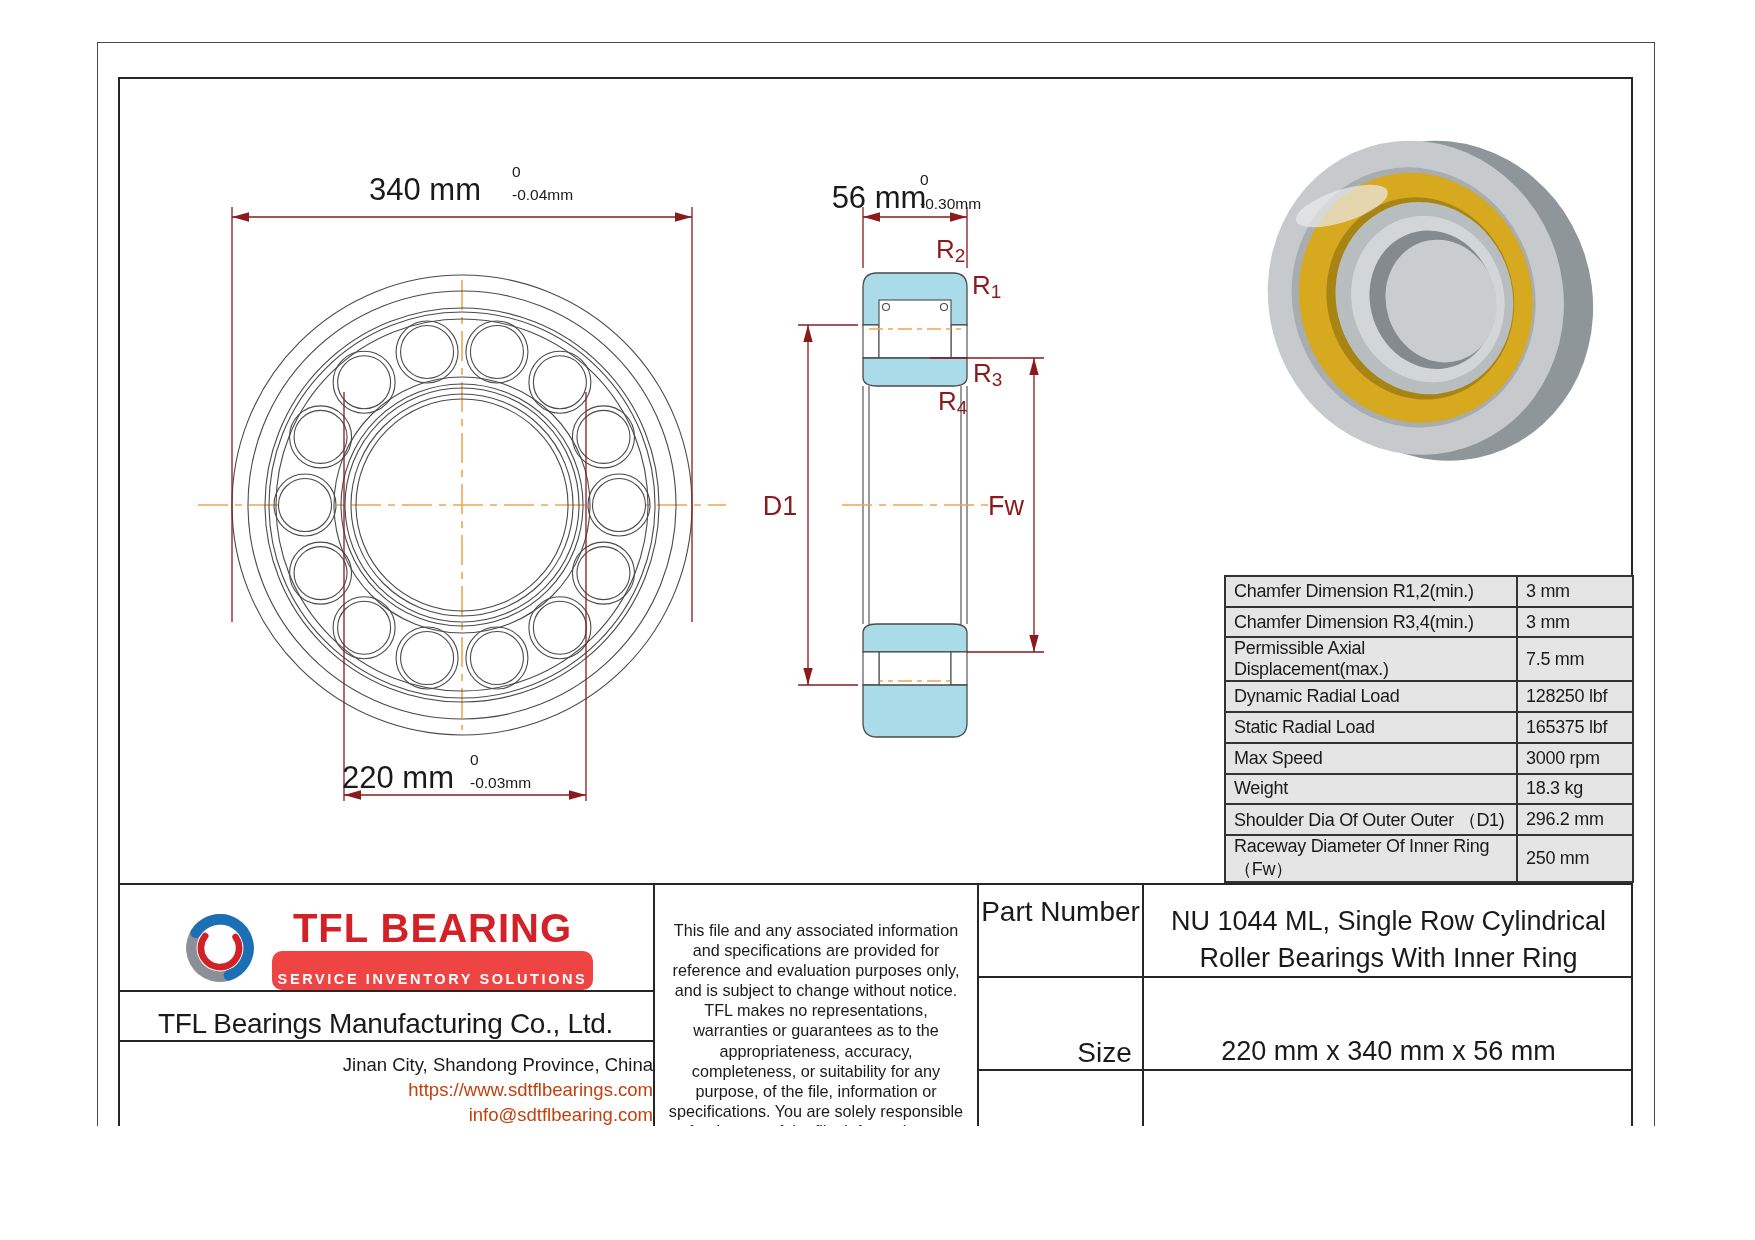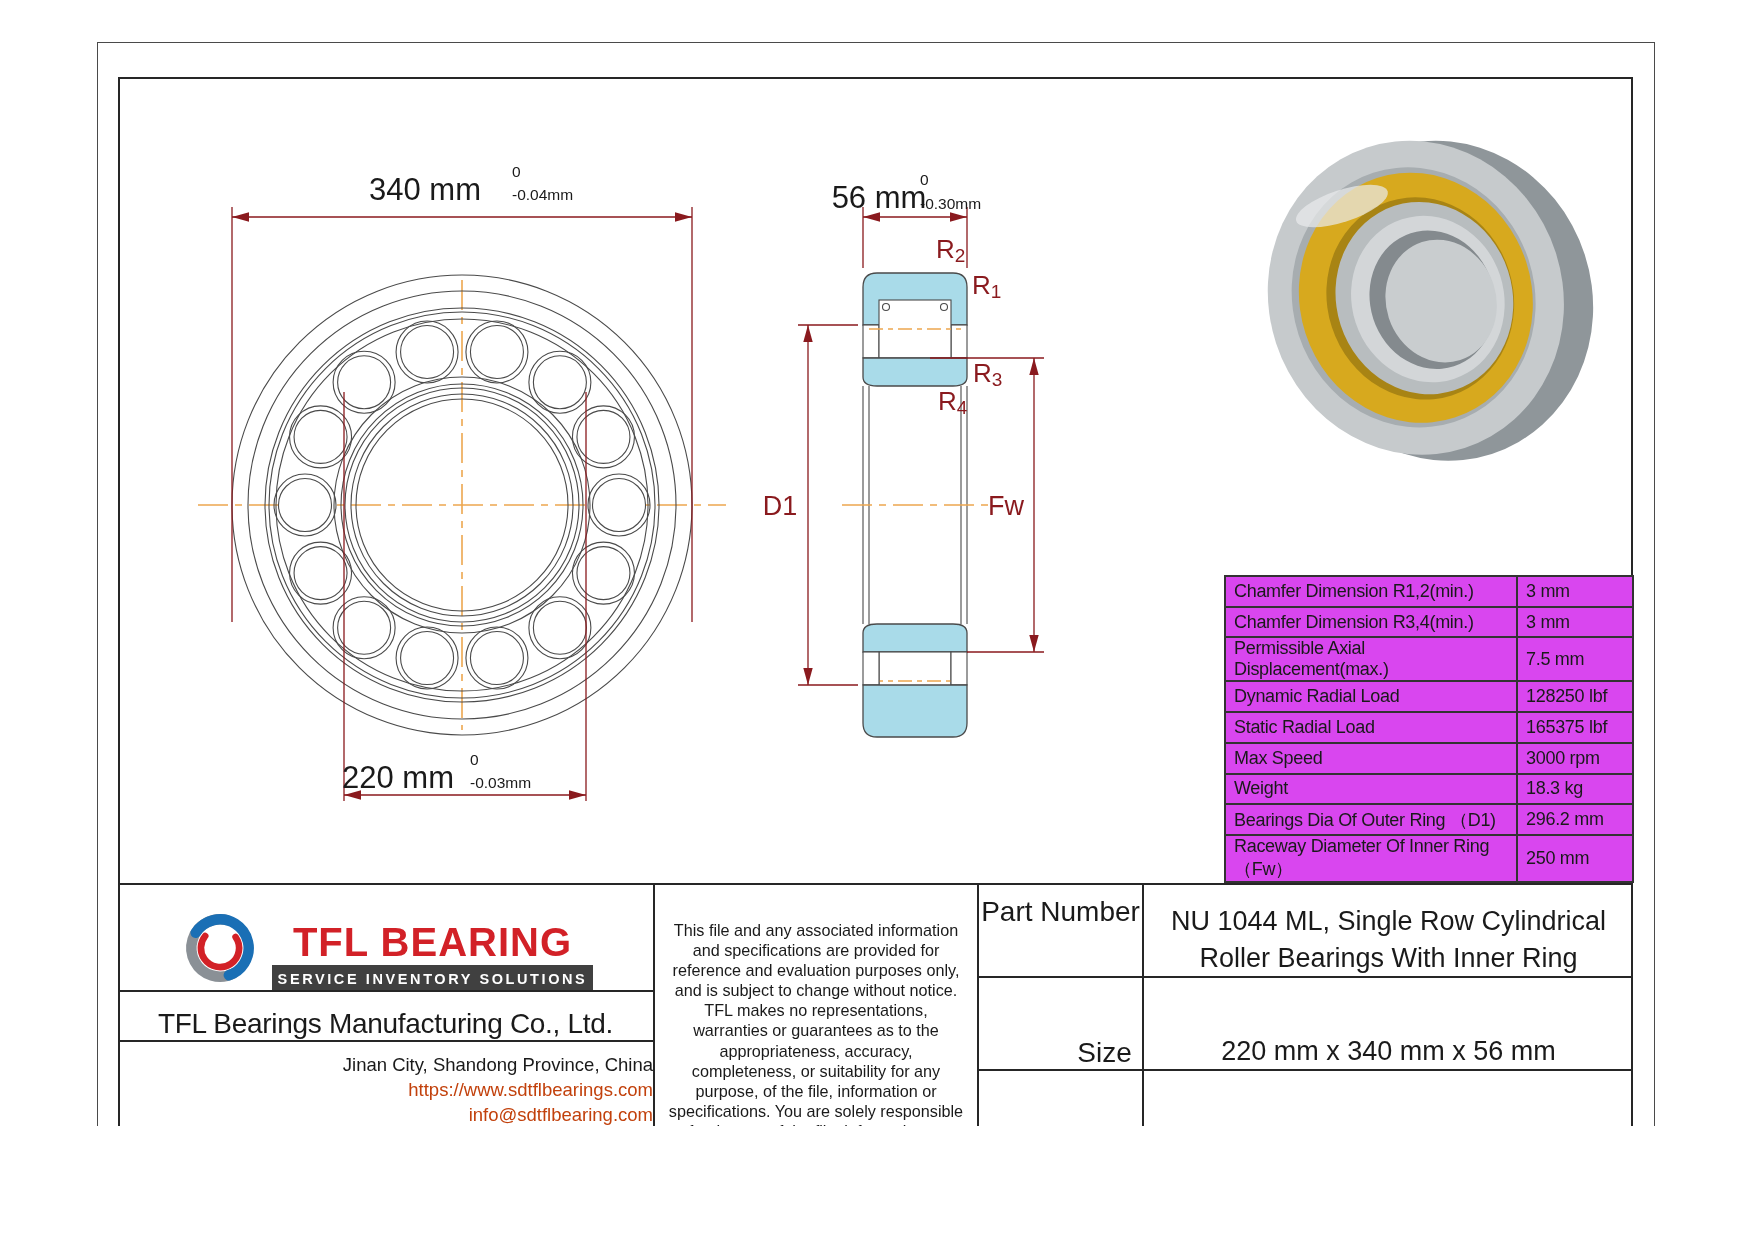--- a/index.html
+++ b/index.html
@@ -5,43 +5,43 @@
   html,body{margin:0;padding:0;background:#fff;}
   .page{position:relative;width:1755px;height:1126px;background:#ffffff;
         font-family:"Liberation Sans", sans-serif;color:#1a1a1a;overflow:hidden;}
   .abs{position:absolute;box-sizing:border-box;}
   .outer-border{left:97px;top:42px;width:1558px;height:1146px;border:1px solid #4a4a4a;}
   .inner-frame{left:118px;top:77px;width:1515px;height:1084px;border:2px solid #262626;}
   svg text{font-family:"Liberation Sans", sans-serif;}
 
   
   .spec-table{left:1224px;top:575px;width:410px;height:308px;border:2px solid #333;
-              display:flex;flex-direction:column;background:#d946ef;}
+              display:flex;flex-direction:column;background:#e5e5e5;}
   .spec-row{flex:1;display:flex;border-bottom:2px solid #333;}
   .spec-row:last-child{border-bottom:none;}
   .spec-label{flex:1;display:flex;align-items:center;padding-left:8px;font-size:18px;letter-spacing:-0.3px;}
   .spec-value{width:106px;border-left:2px solid #333;display:flex;align-items:center;padding-left:8px;font-size:18px;letter-spacing:-0.3px;}
 
   
   .line{background:#262626;}
 
   .cell{display:flex;align-items:flex-end;justify-content:center;text-align:center;}
   .company-name{font-size:28px;letter-spacing:-0.3px;}
   .address-cell{flex-direction:column;font-size:18.5px;line-height:25px;}
   .lnk{color:#c2410c;text-decoration:none;}
   .disclaimer{font-size:16.2px;line-height:1.24;padding:0 12px;}
   .fld-label{font-size:28px;}
   .fld-value{font-size:27px;line-height:1.35;padding:0 18px;}
 
   
   .logo-cell{gap:10px;}
   .logo-text-block{display:inline-block;text-align:center;}
   .brand-wordmark{color:#d22127;font-size:40px;font-weight:bold;letter-spacing:1px;line-height:1.05;}
-  .logo-tagline{display:block;background:#404040;color:#fff;font-size:14.5px;font-weight:bold;
-                letter-spacing:2.6px;padding:6px 6px 3px;margin-top:2px;}
+  .logo-tagline{display:block;background:#ef4444;color:#fff;font-size:14.5px;font-weight:bold;
+                letter-spacing:2.6px;padding:20px 6px 3px;margin-top:2px;border-radius:10px;}
 </style>
 </head>
 <body>
 
 <div class="page">
 
   <div class="abs outer-border"></div>
   <div class="abs inner-frame"></div>
 
   <svg class="abs" style="left:0;top:0;" width="1755" height="900" viewBox="0 0 1755 900">
@@ -219,21 +219,21 @@
       </div>
     <div class="spec-row">
         <div class="spec-label">Max Speed</div>
         <div class="spec-value">3000 rpm</div>
       </div>
     <div class="spec-row">
         <div class="spec-label">Weight</div>
         <div class="spec-value">18.3 kg</div>
       </div>
     <div class="spec-row">
-        <div class="spec-label">Bearings Dia Of Outer Ring （D1)</div>
+        <div class="spec-label">Shoulder Dia Of Outer Outer （D1)</div>
         <div class="spec-value">296.2 mm</div>
       </div>
     <div class="spec-row">
         <div class="spec-label">Raceway Diameter Of Inner Ring （Fw）</div>
         <div class="spec-value">250 mm</div>
       </div>
   </div>
 
   <div class="abs line" style="left:118px;top:883px;width:1515px;height:2px;"></div>
   <div class="abs line" style="left:653px;top:883px;width:2px;height:278px;"></div>

